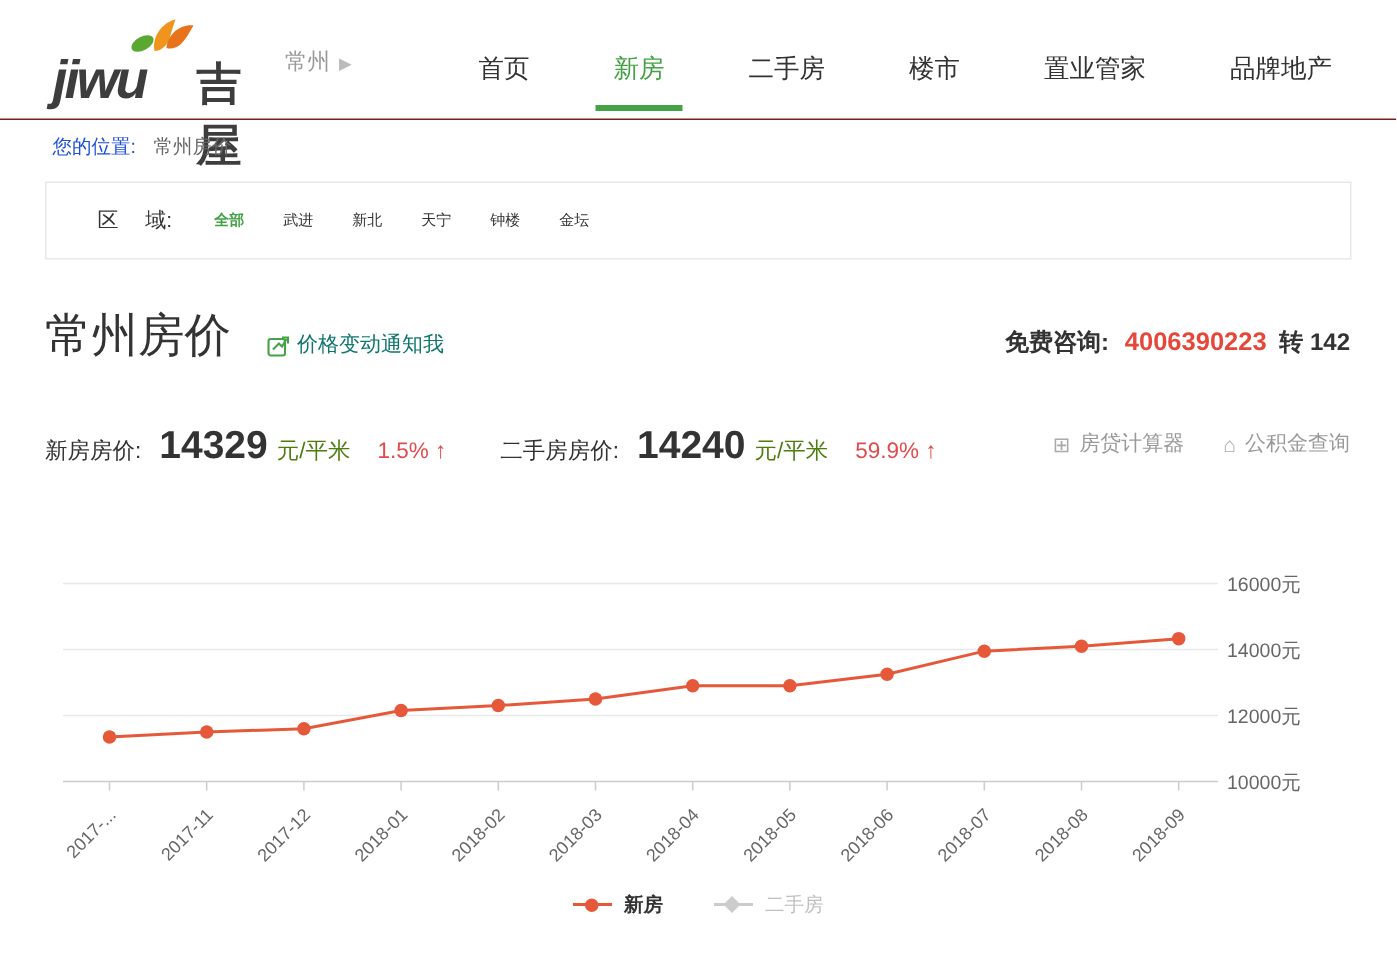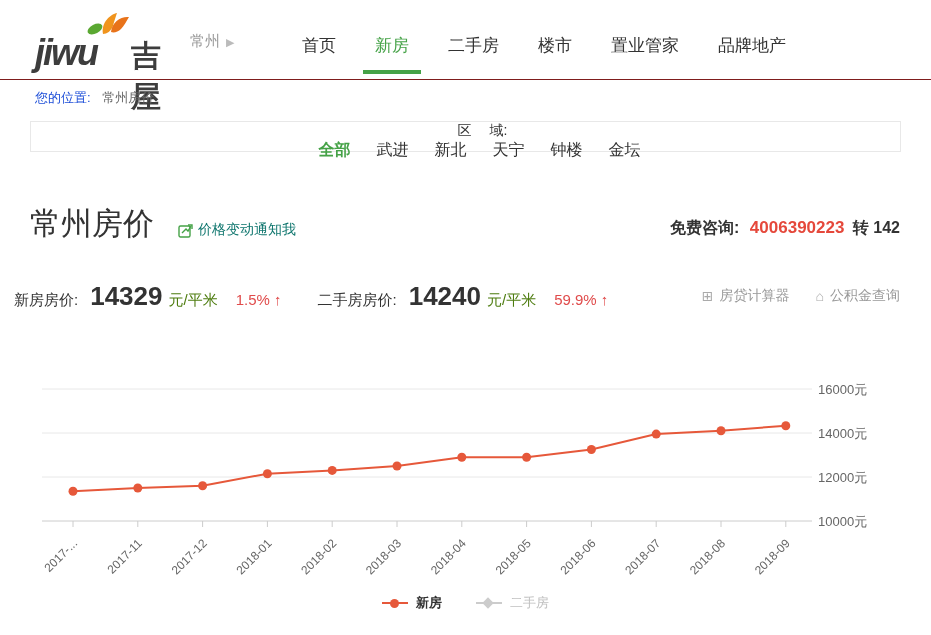--- a/index.html
+++ b/index.html
@@ -9,44 +9,44 @@
 
   
   .site-header { position:absolute; top:0; left:0; width:931px; height:80px; background:#fff; border-bottom:1px solid #7f1d1d; }
   .logo { position:absolute; left:35px; top:14px; height:56px; cursor:pointer; }
   .logo-bird { position:absolute; left:52px; top:-2px; }
   .logo-en { position:absolute; left:0; top:18px; font-size:36px; font-weight:bold; letter-spacing:-2px; color:#3d3d3d; font-style:italic; }
   .logo-cn { position:absolute; left:96px; top:22px; font-size:30px; font-weight:bold; color:#3d3d3d; }
   .city-selector { position:absolute; left:190px; top:32px; font-size:15px; color:#999; cursor:pointer; }
   .city-caret { display:inline-block; margin-left:6px; font-size:11px; color:#bbb; }
   .main-nav { position:absolute; left:302px; top:0; height:80px; display:flex; align-items:center; gap:39px; }
-  .nav-item { position:relative; font-size:17px; color:#333; text-decoration:none; cursor:pointer; height:68px; line-height:80px; }
+  .nav-item { position:relative; font-size:17px; color:#333; text-decoration:none; cursor:pointer; height:68px; line-height:80px;margin-left:17px; }
   .nav-item.active { color:#45a247; }
   .nav-item.active::after { content:''; position:absolute; left:-12px; right:-12px; bottom:0; height:4px; background:#45a247; }
 
   
   .breadcrumb-row { position:absolute; top:81px; left:0; width:931px; height:34px; line-height:34px; font-size:13px; }
   .bc-prefix { color:#1d4ed8; margin-left:35px; }
   .bc-current { color:#666; margin-left:8px; }
 
   
-  .filter-box { position:absolute; top:121px; left:30px; width:871px; height:31px; border:1px solid #e8e8e8; background:#fff; display:flex; align-items:center;flex-direction:column; }
+  .filter-box { position:absolute; top:121px; left:30px; width:871px; height:52px; border:1px solid #e8e8e8; background:#fff; display:flex; align-items:center; }
   .filter-label { font-size:14px; color:#333; margin-left:34px; word-spacing:14px; }
   .filter-options { display:flex; gap:26px; margin-left:28px; }
-  .filter-option { font-size:16px; color:#333; text-decoration:none; cursor:pointer; }
+  .filter-option { font-size:10px; color:#333; text-decoration:none; cursor:pointer; }
   .filter-option.active { color:#45a247; font-weight:bold; }
 
   
   .page-title { position:absolute; top:203px; left:30px; font-size:31px; font-weight:500; color:#333; }
   .notify-link { position:absolute; top:221px; left:178px; display:flex; align-items:center; gap:5px; font-size:14px; color:#0f766e; text-decoration:none; cursor:pointer; }
   .consult { position:absolute; top:218px; right:31px; font-size:16px; font-weight:bold; color:#333; }
   .consult .c-phone { color:#e5483b; font-size:17px; margin:0 4px 0 6px; }
 
   
-  .price-row { position:absolute; top:281px; left:14px; display:flex; align-items:baseline; }
+  .price-row { position:absolute; top:281px; left:30px; display:flex; align-items:baseline; }
   .p-label { font-size:15px; color:#333; }
   .p-value { font-size:26px; font-weight:bold; color:#333; margin:0 6px 0 12px; }
   .p-unit { font-size:15px; color:#4d7c0f; }
   .p-change { font-size:15px; color:#e04b4b; margin-left:18px; }
   .p-gap { width:36px; }
   .tools { position:absolute; top:287px; right:31px; display:flex; gap:26px; }
   .tool-link { display:flex; align-items:center; gap:6px; font-size:14px; color:#999; text-decoration:none; cursor:pointer; }
   .tool-icon { font-size:14px; color:#aaa; }
 
   

